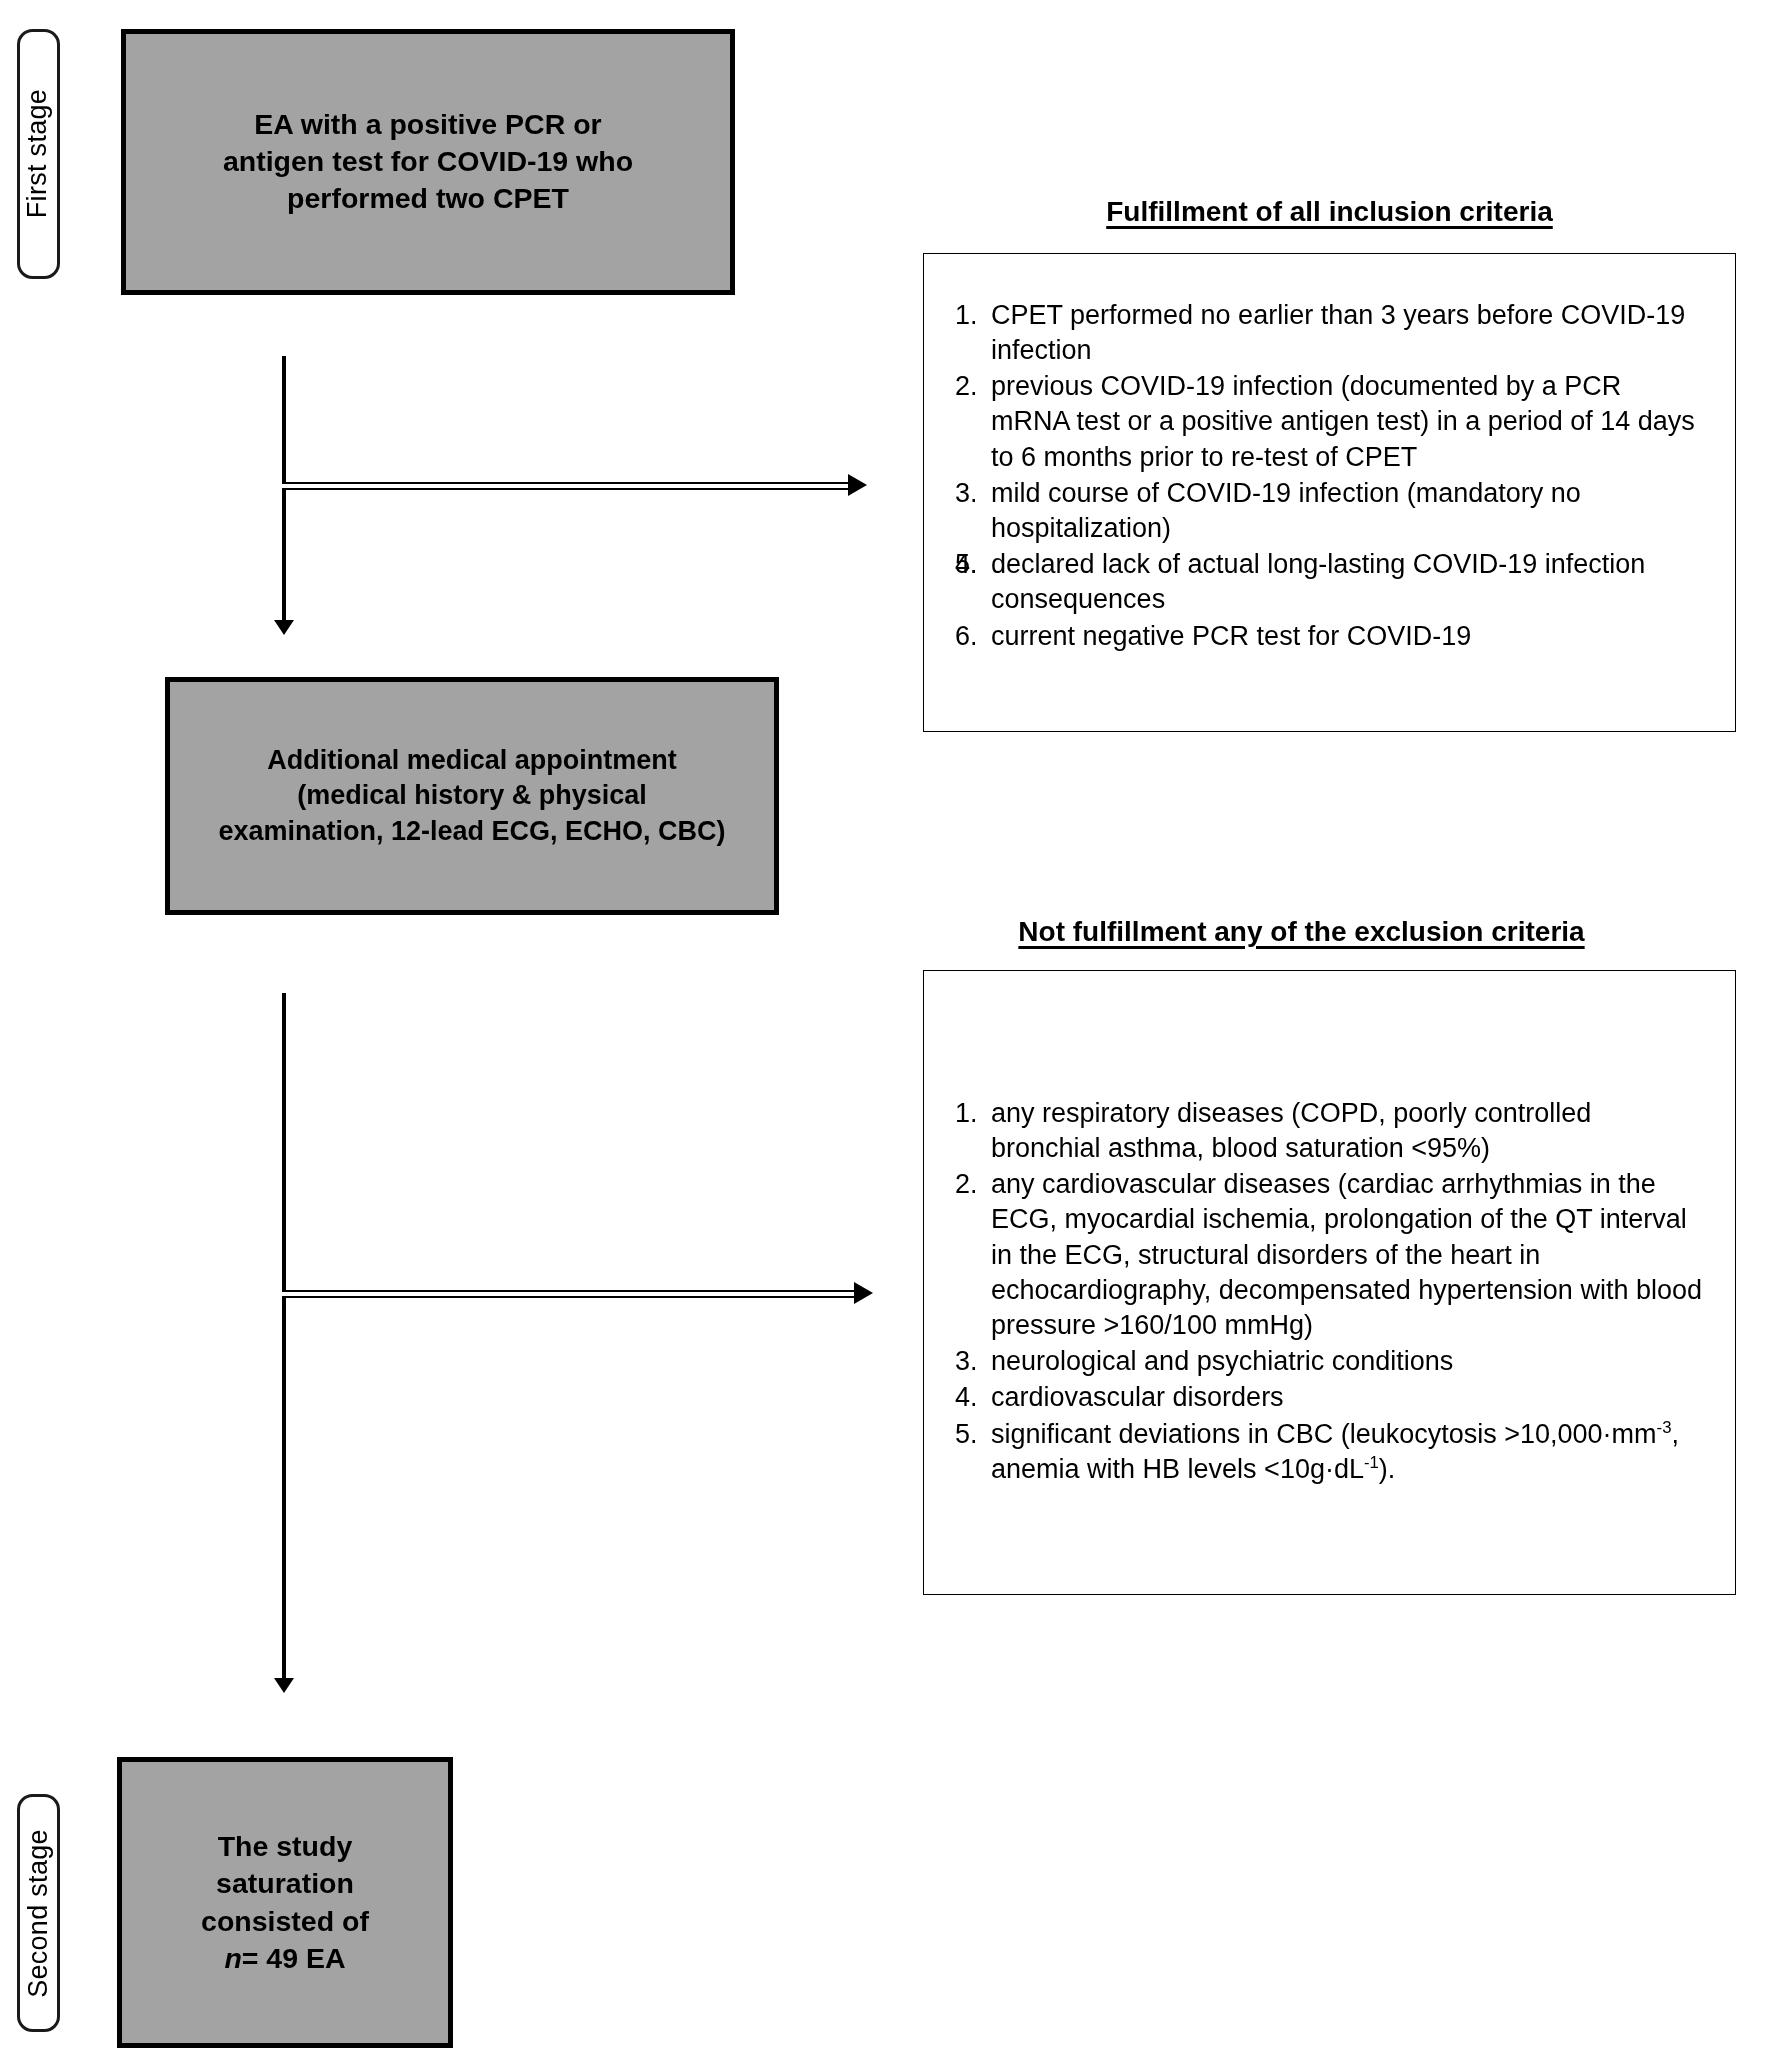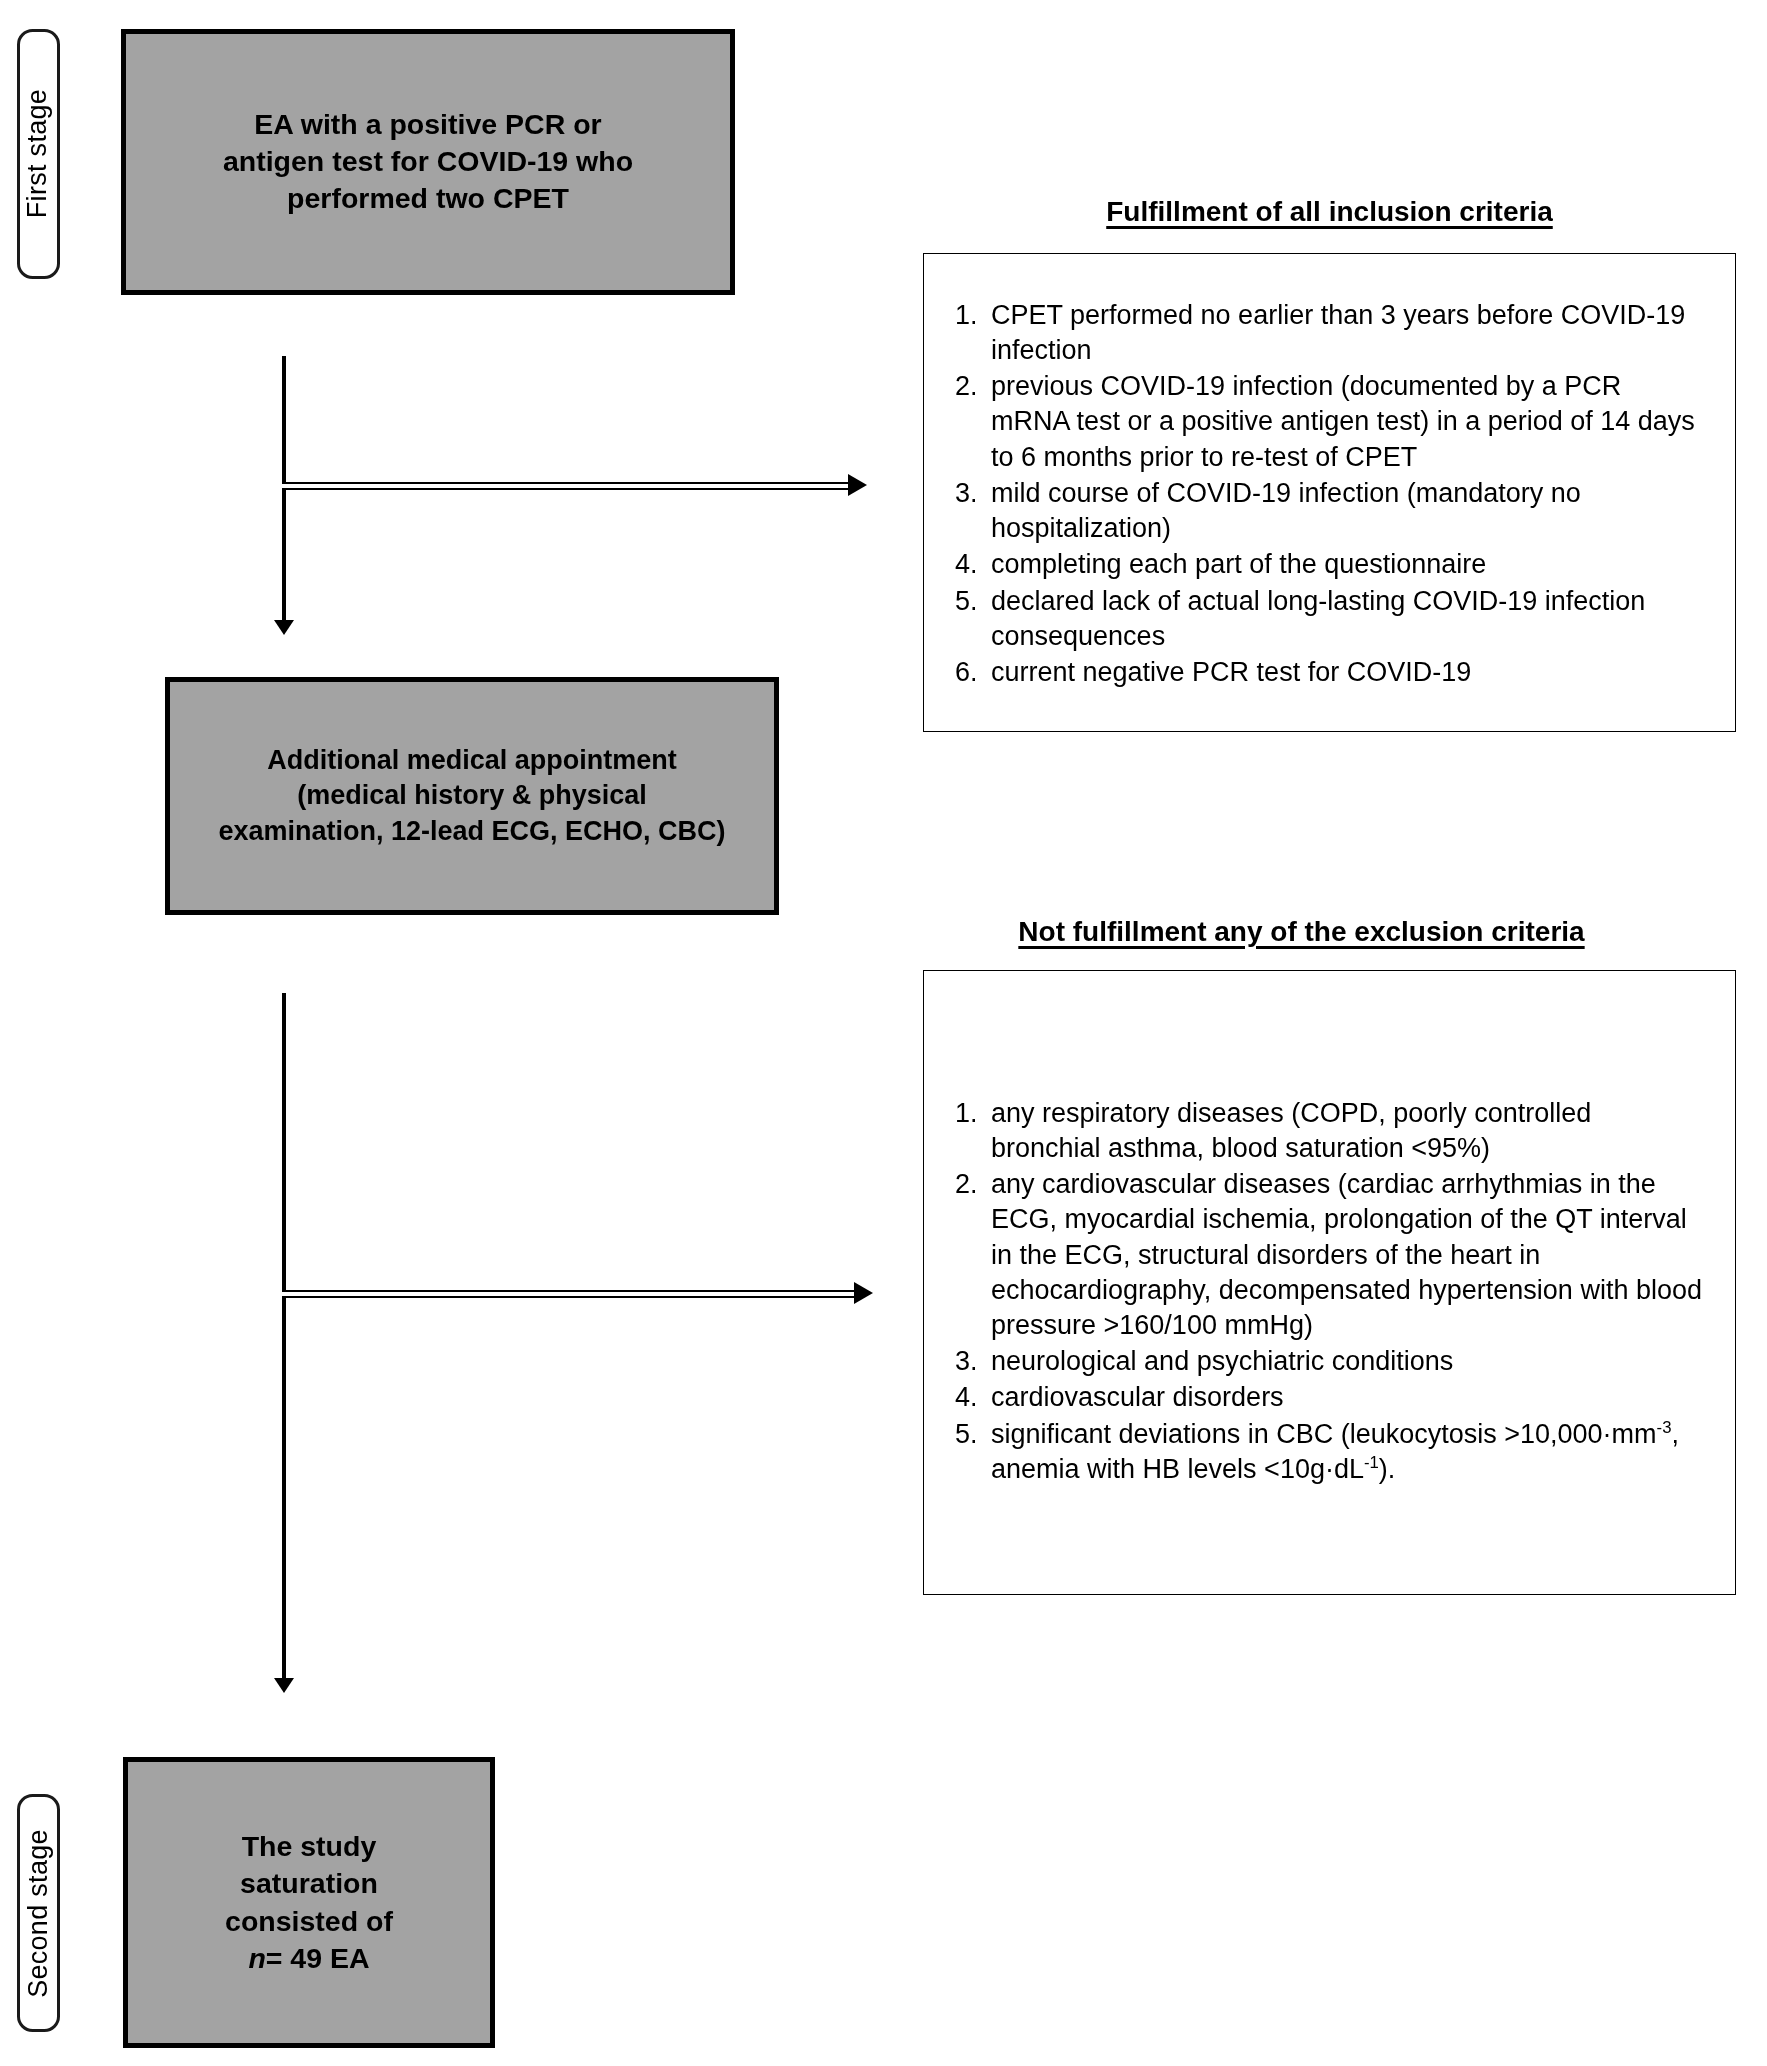--- a/index.html
+++ b/index.html
@@ -167,21 +167,20 @@
       <li class="criteria-item">
         <span class="criteria-num">2.</span>
         <span>previous COVID-19 infection (documented by a PCR mRNA test or a positive antigen test) in a period of 14 days to 6 months prior to re-test of CPET</span>
       </li>
       <li class="criteria-item">
         <span class="criteria-num">3.</span>
         <span>mild course of COVID-19 infection (mandatory no hospitalization)</span>
       </li>
       <li class="criteria-item">
         <span class="criteria-num">4.</span>
-        <span>completing each part of the questionnaire</span>
       </li>
       <li class="criteria-item">
         <span class="criteria-num">5.</span>
         <span>declared lack of actual long-lasting COVID-19 infection consequences</span>
       </li>
       <li class="criteria-item">
         <span class="criteria-num">6.</span>
         <span>current negative PCR test for COVID-19</span>
       </li>
     </ul>
@@ -225,21 +224,21 @@
         <span class="criteria-num">5.</span>
         <span>significant deviations in CBC (leukocytosis &gt;10,000·mm<sup>-3</sup>, anemia with HB levels &lt;10g·dL<sup>-1</sup>).</span>
       </li>
     </ul>
   </div>
 
   <div class="stage-pill" style="left:16.6px; top:1794px; width:43px; height:238px;">
     <span class="stage-pill-text">Second stage</span>
   </div>
 
-  <div class="process-box" style="left:123px; top:1757px; width:372px; height:291px;">
+  <div class="process-box" style="left:117px; top:1757px; width:336px; height:291px;">
     <div class="process-box-text" style="font-size:28.5px; white-space:normal;">
       <div>The study</div>
       <div>saturation</div>
       <div>consisted of</div>
       <div><span class="italic-n">n</span><span>= 49 EA</span></div>
     </div>
   </div>
 
 </div>
 

